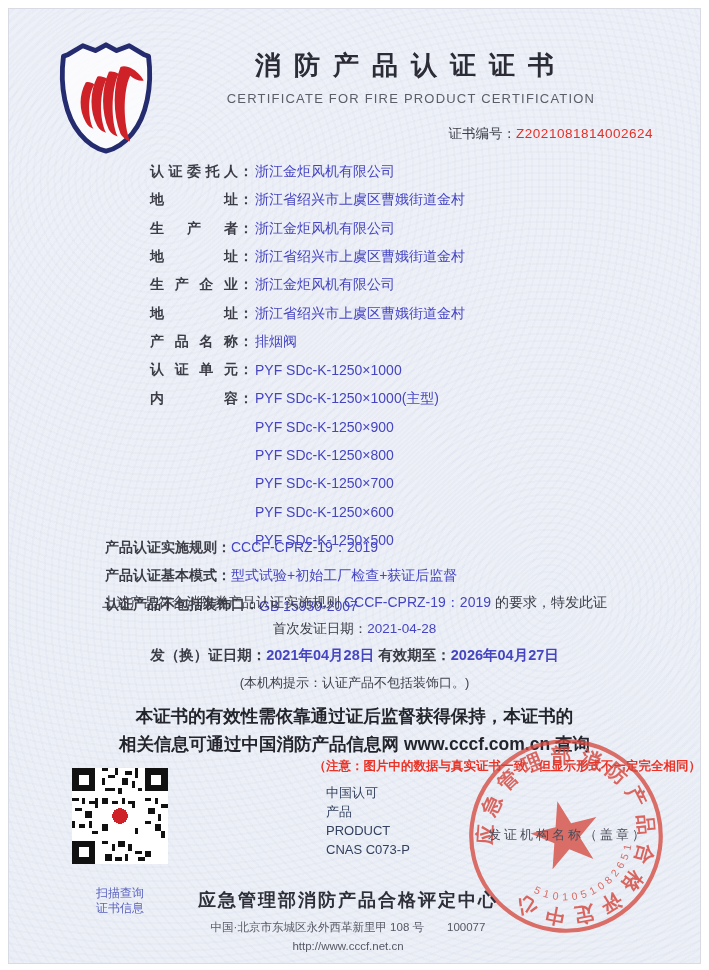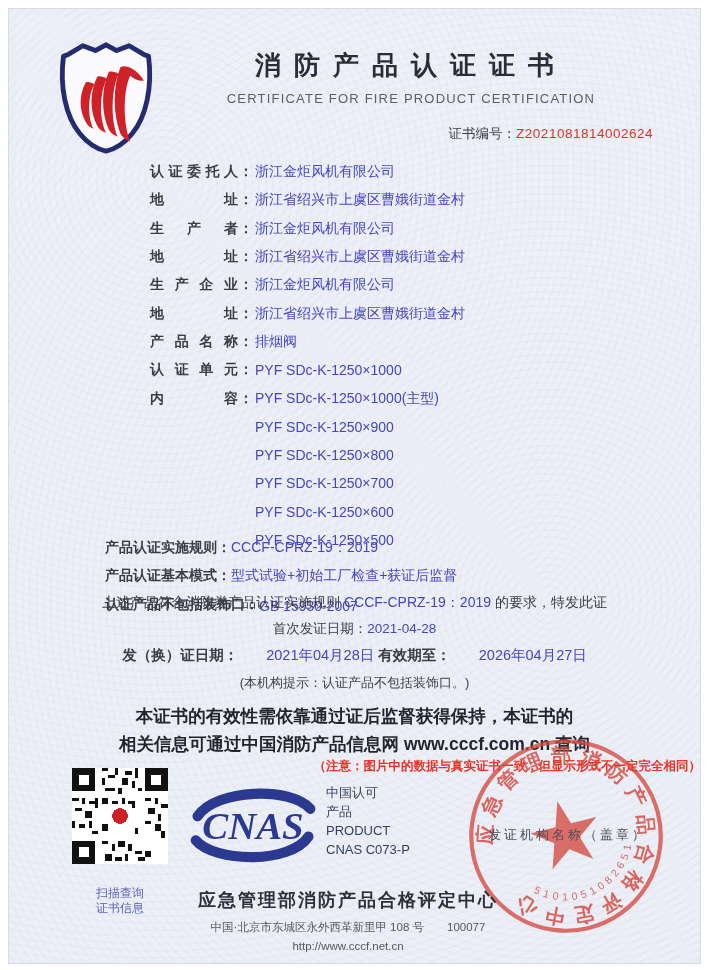--- a/index.html
+++ b/index.html
@@ -41,21 +41,21 @@
   .rvalue{color:#4545c2;}
 
   .statement{position:absolute;left:0;top:586px;width:100%;text-align:center;font-size:14px;color:#3b3c45;white-space:nowrap;}
   .statement .blue{color:#4545c2;}
 
   .cline{position:absolute;left:0;width:100%;text-align:center;white-space:nowrap;}
   .l-first{top:612px;font-size:13.5px;color:#3b3c45;}
   .l-issue{top:638px;font-size:14.5px;color:#3b3c45;font-weight:600;}
   .l-note{top:666px;font-size:13px;color:#3f404a;}
   .blue{color:#4545c2;}
-  .l-issue .blue{font-weight:400;margin-left:28px;}
+  .l-issue .blue{font-weight:700;}
 
   .validity{position:absolute;left:0;top:694px;width:100%;text-align:center;
     font-size:17.5px;font-weight:bold;color:#23242c;line-height:28px;}
   .notice{position:absolute;left:0;top:750px;width:100%;text-align:right;
     font-size:12.5px;font-weight:bold;color:#ea3326;}
 
   
   .qr{position:absolute;left:62px;top:760px;width:100px;text-align:center;}
   .qr svg{width:96px;height:96px;background:#fff;}
   .qr-cap{margin-top:18px;font-size:12px;color:#5a63c0;line-height:15px;}
@@ -243,27 +243,20 @@
       </g>
       <rect x="11" y="11" width="7" height="7" fill="#fff"></rect>
       <circle cx="14.5" cy="14.5" r="2.4" fill="#cf2128"></circle>
     </svg>
     <div class="qr-cap">
       <div>扫描查询</div>
       <div>证书信息</div>
     </div>
   </div>
 
-  <div class="cnas">
-    <svg viewBox="0 0 140 92" width="130" height="85">
-      <path d="M10 36 C30 6 112 4 132 28" fill="none" stroke="#2b3990" stroke-width="11" stroke-linecap="round"></path>
-      <path d="M8 62 C28 86 110 88 130 58" fill="none" stroke="#2b3990" stroke-width="11" stroke-linecap="round"></path>
-      <text x="70" y="61" text-anchor="middle" font-size="42" font-weight="bold" font-style="italic" font-family="Liberation Serif, DejaVu Serif, serif" fill="#2b3990">CNAS</text>
-    </svg>
-  </div>
   <div class="cnas-info">
     <div>中国认可</div>
     <div>产品</div>
     <div>PRODUCT</div>
     <div>CNAS C073-P</div>
   </div>
 
   <div class="seal">
     <svg viewBox="0 0 190 190" width="200" height="200">
       <defs>

